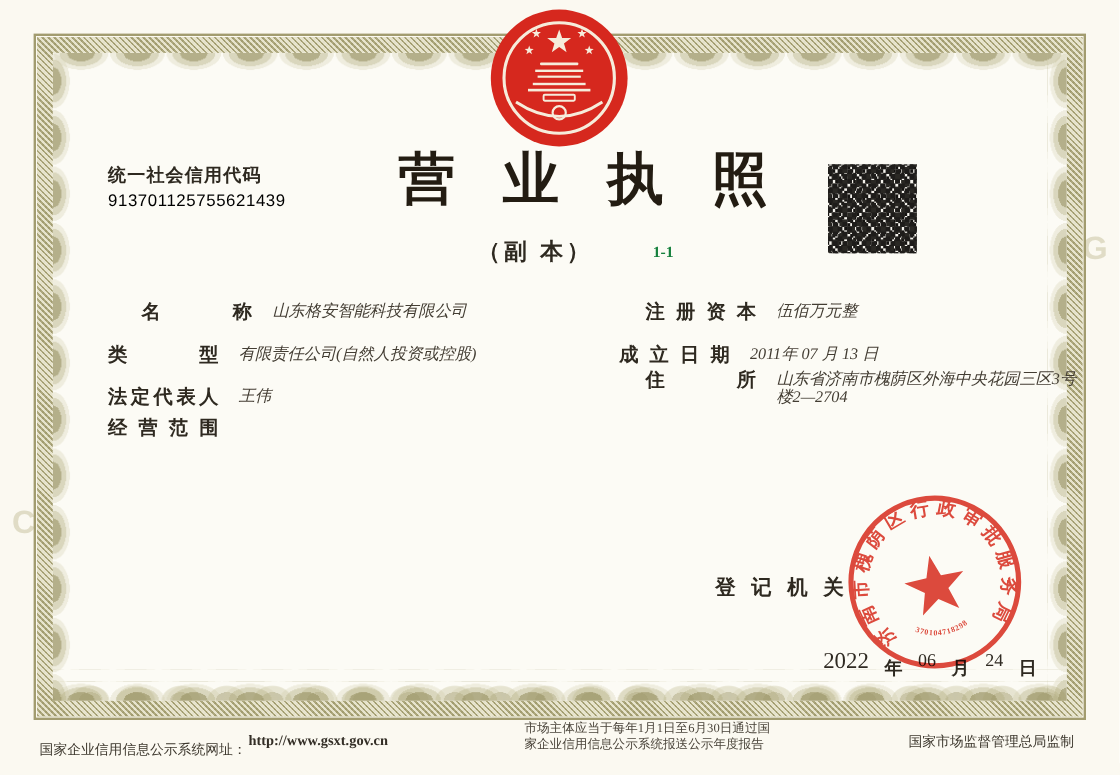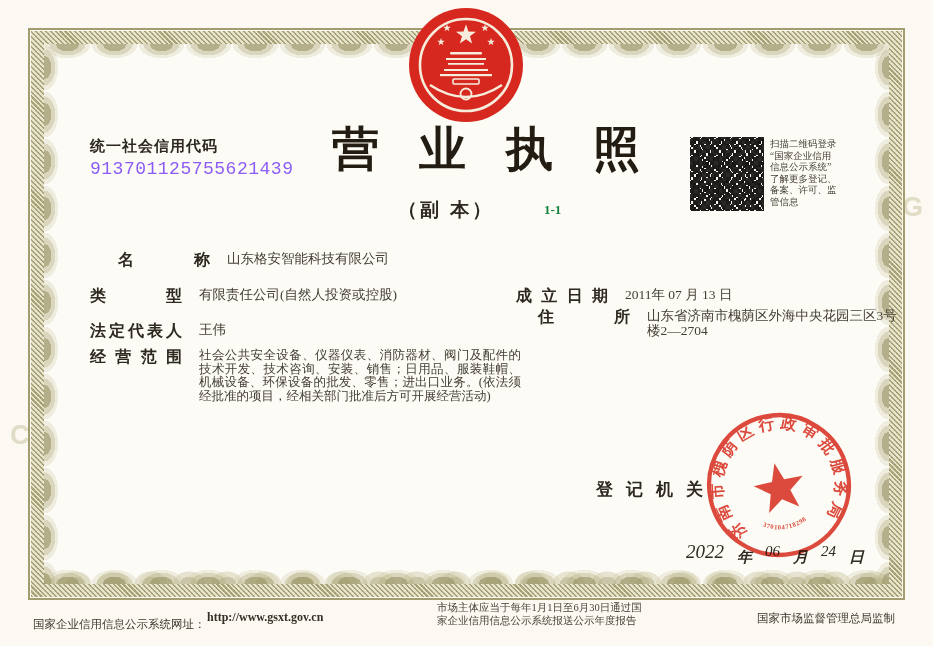--- a/index.html
+++ b/index.html
@@ -39,47 +39,47 @@
   
   .wm { position:absolute; z-index:1; font-weight:800; font-size:27px; letter-spacing:10px;
         color:rgba(186,180,138,.42); font-family:"Liberation Sans", sans-serif; }
   .wm-big { position:absolute; z-index:1; font-size:58px; font-weight:700; letter-spacing:30px;
         color:rgba(125,115,98,.10); font-family:"Liberation Serif", serif; }
 
   
   .content { position:absolute; inset:0; z-index:3; }
   .abs { position:absolute; }
   .credit-label { left:90px; top:137px; font-size:15px; font-weight:bold; color:#2e2920; letter-spacing:1px; }
-  .credit-code  { left:90px; top:159px; font-size:18px; color:#8b5cf6; font-family:Liberation Mono, monospace; letter-spacing:.5px; }
+  .credit-code  { left:90px; top:159px; font-size:14px; color:#000000; font-family:Liberation Sans, sans-serif; letter-spacing:.5px; }
   .title { left:332px; top:118px; font-size:47px; font-weight:900; letter-spacing:40px; color:#231c12;
            font-family:"Liberation Sans", sans-serif; white-space:nowrap; }
   .subtitle { left:398px; top:197px; font-size:19px; font-weight:bold; color:#2e2920; letter-spacing:3px; }
   .copy-num { left:544px; top:202px; font-size:13px; color:#15803d; font-family:"Liberation Serif", serif;font-weight:bold; }
 
   .emblem { left:406px; top:5px; width:120px; height:120px; z-index:4; }
 
   .qr { left:690px; top:137px; width:74px; height:74px; background:#f4f2ec;
     background-image:
       repeating-conic-gradient(#1e1c1a 0% 25%, transparent 0% 50%),
       repeating-conic-gradient(#2a2824 0% 25%, transparent 0% 50%),
       repeating-conic-gradient(#141210 0% 25%, transparent 0% 50%);
     background-size:8px 8px, 13px 11px, 5px 6px;
     background-position:0 0, 3px 2px, 1px 4px; }
   .qr-caption { left:770px; top:139px; width:90px; font-size:9.5px; line-height:11.5px;
     color:#433d32; white-space:pre-line; font-family:"Liberation Serif", serif; }
 
   .row { position:absolute; display:flex; gap:17px; align-items:flex-start; }
   .f-label { width:92px; font-size:16px; font-weight:bold; color:#2e2920;
     text-align:justify; text-align-last:justify; flex:0 0 92px; }
-  .f-value { font-size:13.5px; color:#433d33; font-family:"Liberation Serif", serif; line-height:14.5px; padding-top:2px; }
+  .f-value { font-size:13.5px; color:#433d33; font-family:"Liberation Serif", serif; line-height:14.5px; padding-top:2px;font-style:italic; }
   .scope-value { width:322px; text-align:justify; font-size:12.5px; line-height:13.5px; }
   .addr-value { width:262px; }
 
   .reg-authority { left:596px; top:478px; font-size:17px; font-weight:bold; color:#2e2920; letter-spacing:13px; white-space:nowrap; }
-  .date-row { left:686px; top:541px; display:flex; align-items:flex-start; gap:13px;font-style:italic; }
+  .date-row { left:686px; top:541px; display:flex; align-items:flex-start; gap:13px; }
   .d-num { font-size:19px; color:#2f2a22; font-family:"Liberation Serif", serif; }
   .d-num.small { font-size:15px; padding-top:2px; }
   .d-unit { font-size:15px; font-weight:bold; color:#2e2920; padding-top:7px; }
 
   .seal { left:698px; top:404px; width:162px; height:162px; z-index:5;
           transform:rotate(-12deg); mix-blend-mode:multiply; opacity:.92; }
   .seal text { font-family:"Liberation Serif", serif; font-weight:bold; }
 
   .footer-web-label { left:33px; top:617px; font-size:11.5px; color:#3c372d; font-family:"Liberation Serif", serif; }
   .footer-web-url { left:207px; top:610px; font-size:12px; font-weight:bold; color:#332e26; font-family:"Liberation Serif", serif; }
@@ -135,44 +135,41 @@
     </svg>
 
     <div class="credit-label abs">统一社会信用代码</div>
     <div class="credit-code abs">913701125755621439</div>
 
     <div class="title abs">营业执照</div>
     <div class="subtitle abs">（副 本）</div>
     <div class="copy-num abs">1-1</div>
 
     <div class="qr abs"></div>
-    <div class="qr-caption abs">扫描二维码登录
-“国家企业信用
-信息公示系统”
-了解更多登记、
-备案、许可、监
-管信息</div>
 
     <div class="row" style="left:90px; top:250px;margin-left:28px;">
       <div class="f-label">名称</div>
       <div class="f-value">山东格安智能科技有限公司</div>
     </div>
     <div class="row" style="left:90px; top:286px;">
       <div class="f-label">类型</div>
       <div class="f-value">有限责任公司(自然人投资或控股)</div>
     </div>
     <div class="row" style="left:90px; top:321px;">
       <div class="f-label">法定代表人</div>
       <div class="f-value">王伟</div>
     </div>
     <div class="row" style="left:90px; top:347px;">
       <div class="f-label">经营范围</div>
-      <div class="f-value scope-value">社会公共安全设备、仪器仪表、消防器材、阀门及配件的技术开发、技术咨询、安装、销售；日用品、服装鞋帽、机械设备、环保设备的批发、零售；进出口业务。(依法须经批准的项目，经相关部门批准后方可开展经营活动)</div>
-    </div>
-
+    </div>
+
+    <div class="row" style="left:538px; top:250px;">
+      <div class="f-label">注册资本</div>
+      <div class="f-value">伍佰万元整</div>
+    </div>
     <div class="row" style="left:516px; top:286px;">
       <div class="f-label">成立日期</div>
       <div class="f-value">2011年  07 月 13 日</div>
     </div>
     <div class="row" style="left:538px; top:307px;">
       <div class="f-label">住所</div>
       <div class="f-value addr-value">山东省济南市槐荫区外海中央花园三区3号楼2—2704</div>
     </div>
 
     <div class="reg-authority abs">登记机关</div>

